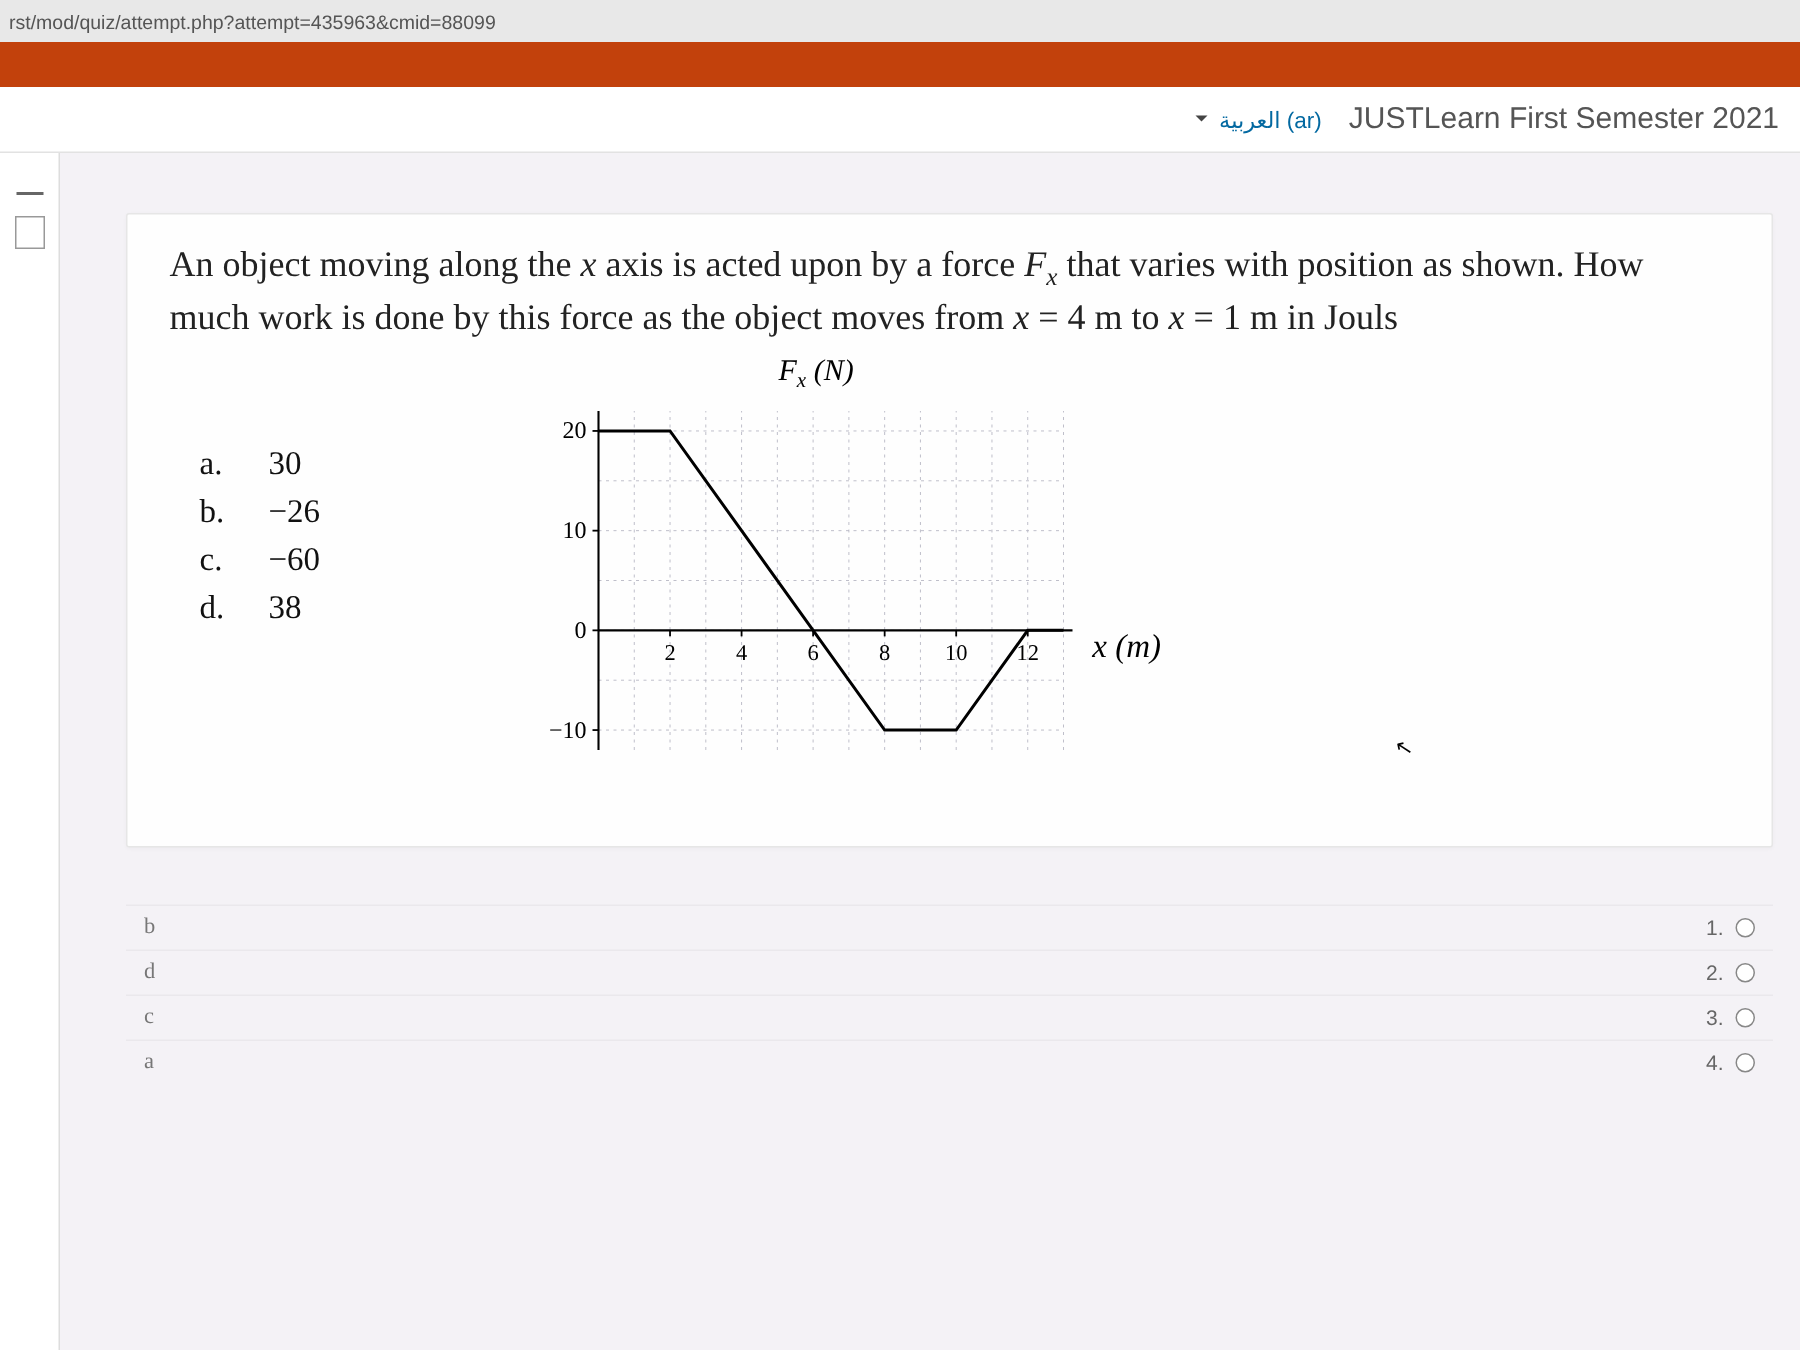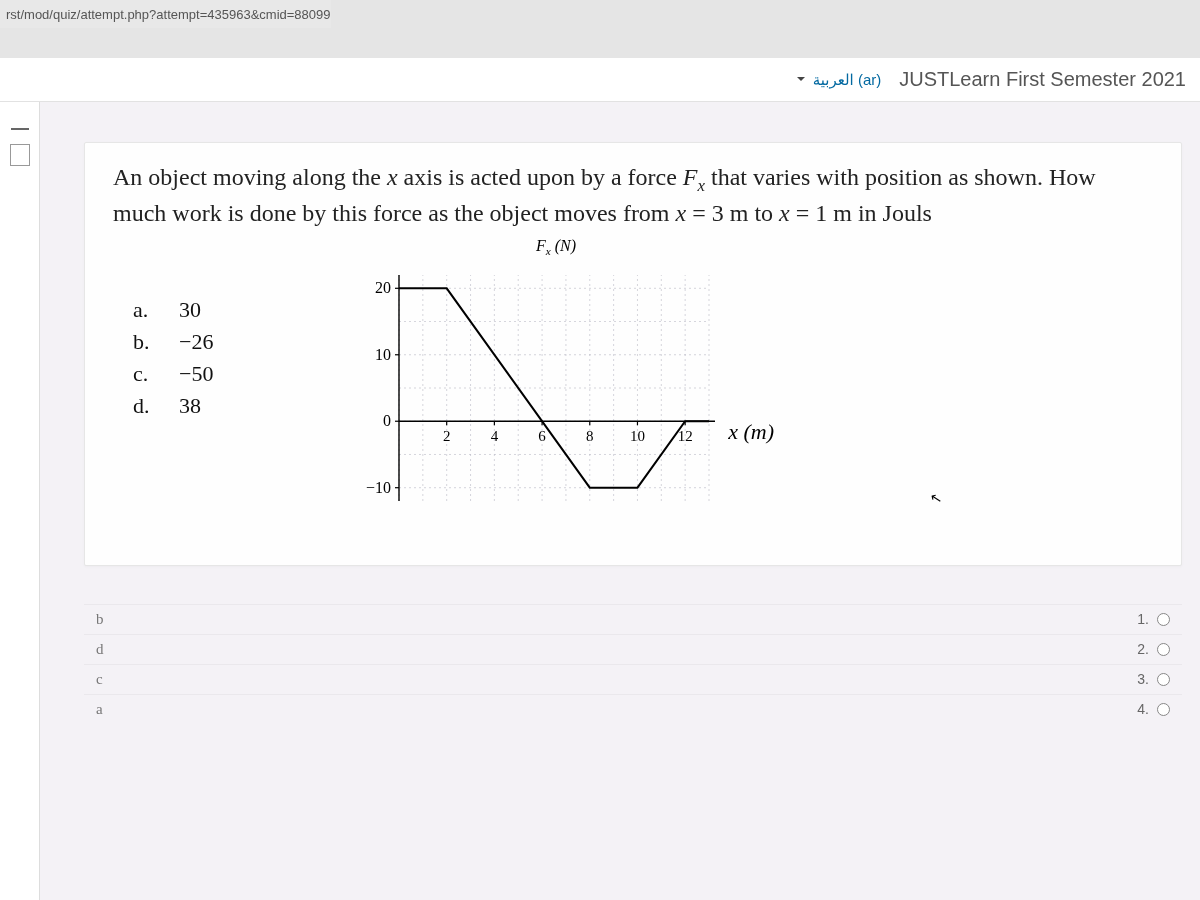--- a/index.html
+++ b/index.html
@@ -10,24 +10,24 @@
     body {
       font-family: "Segoe UI", Tahoma, Arial, sans-serif;
       background: #c8b8d8;
       background: linear-gradient(135deg, #d0c0db 0%, #b8a8c8 100%);
       width: 1200px;
       height: 900px;
       overflow: hidden;
       position: relative;
     }
     .browser-chrome {
-      background: #e5e5e5;
+      background: #c2410c;
       height: 58px;
       display: flex;
-      flex-direction: row;
+      flex-direction: column;
     }
     .url-bar-area {
       height: 28px;
       background: #e8e8e8;
       display: flex;
       align-items: center;
       padding-left: 6px;
       color: #555;
       font-size: 13px;
     }
@@ -204,22 +204,21 @@
       position: relative;
       height: 310px;
       margin-top: 0;
     }
     .chart-title {
       position: absolute;
       top: 0;
       left: 260px;
       font-family: Georgia, serif;
       font-style: italic;
-      font-size: 16px;
-      margin-left: 17px;
+      font-size: 20px;
     }
     .chart {
       position: absolute;
       top: 28px;
       left: 100px;
       width: 360px;
       height: 260px;
     }
     .xaxis-label {
       position: absolute;
@@ -293,36 +292,36 @@
 <div class="page-body">
   <div class="left-rail">
     <div class="nav-line"></div>
     <div class="nav-box"></div>
   </div>
 
   <div class="content-area">
 
     <div class="question-card">
       <p class="question-text">
-        <span>An object moving along the </span><span class="ital">x</span><span> axis is acted upon by a force </span><span class="ital">F</span><span class="sub-x">x</span><span> that varies with position as shown. How much work is done by this force as the object moves from </span><span class="ital">x</span><span> = 3 m to </span><span class="ital">x</span><span> = 1 m in Jouls</span>
+        <span>An object moving along the </span><span class="ital">x</span><span> axis is acted upon by a force </span><span class="ital">F</span><span class="sub-x">x</span><span> that varies with position as shown. How much work is done by this force as the object moves from </span><span class="ital">x</span><span> = 4 m to </span><span class="ital">x</span><span> = 1 m in Jouls</span>
       </p>
 
       <div class="question-row">
         <div class="answers-block">
           <div class="ans-row">
             <span class="ans-letter">a.</span>
             <span class="ans-val">30</span>
           </div>
           <div class="ans-row">
             <span class="ans-letter">b.</span>
             <span class="ans-val">−26</span>
           </div>
           <div class="ans-row">
             <span class="ans-letter">c.</span>
-            <span class="ans-val">−50</span>
+            <span class="ans-val">−60</span>
           </div>
           <div class="ans-row">
             <span class="ans-letter">d.</span>
             <span class="ans-val">38</span>
           </div>
         </div>
 
         <div class="chart-container">
           <div class="chart-title"><span class="ital">F<sub style="font-size:0.7em">x</sub></span> (N)</div>
           <div class="chart">

